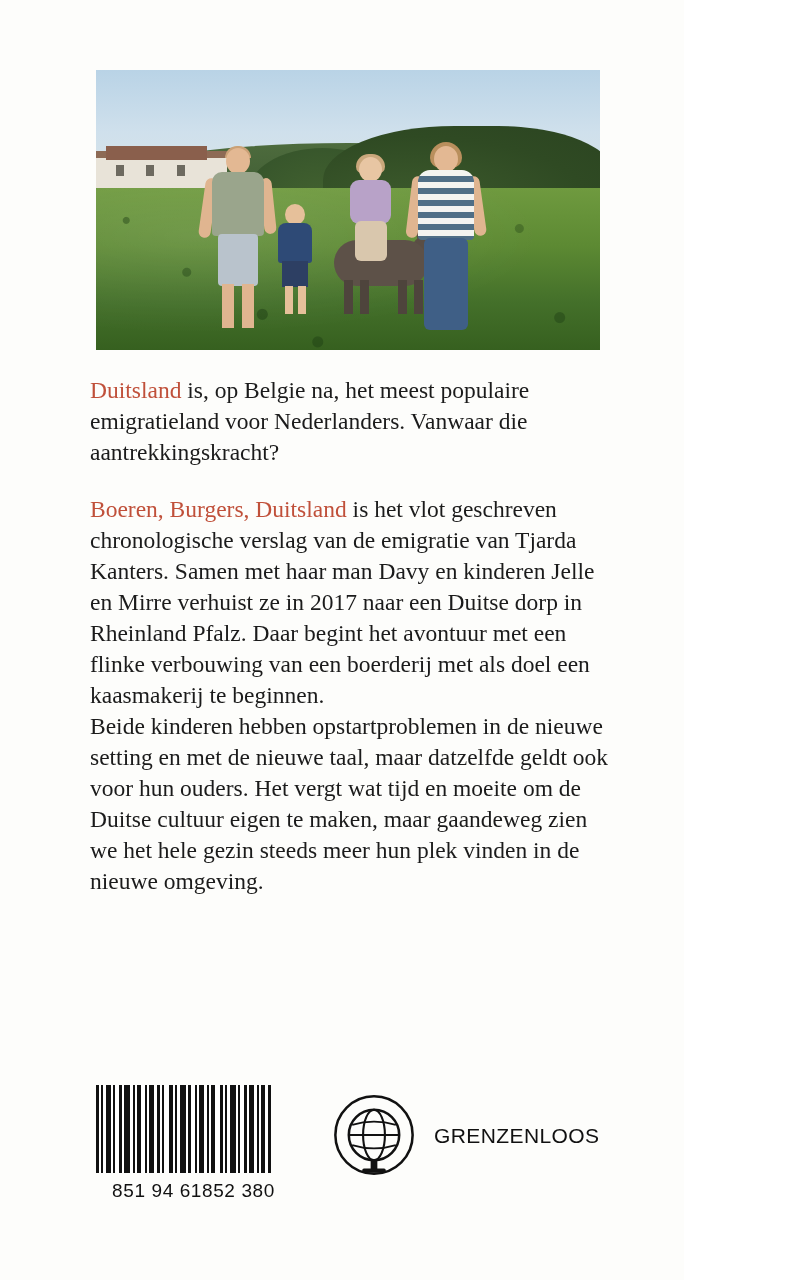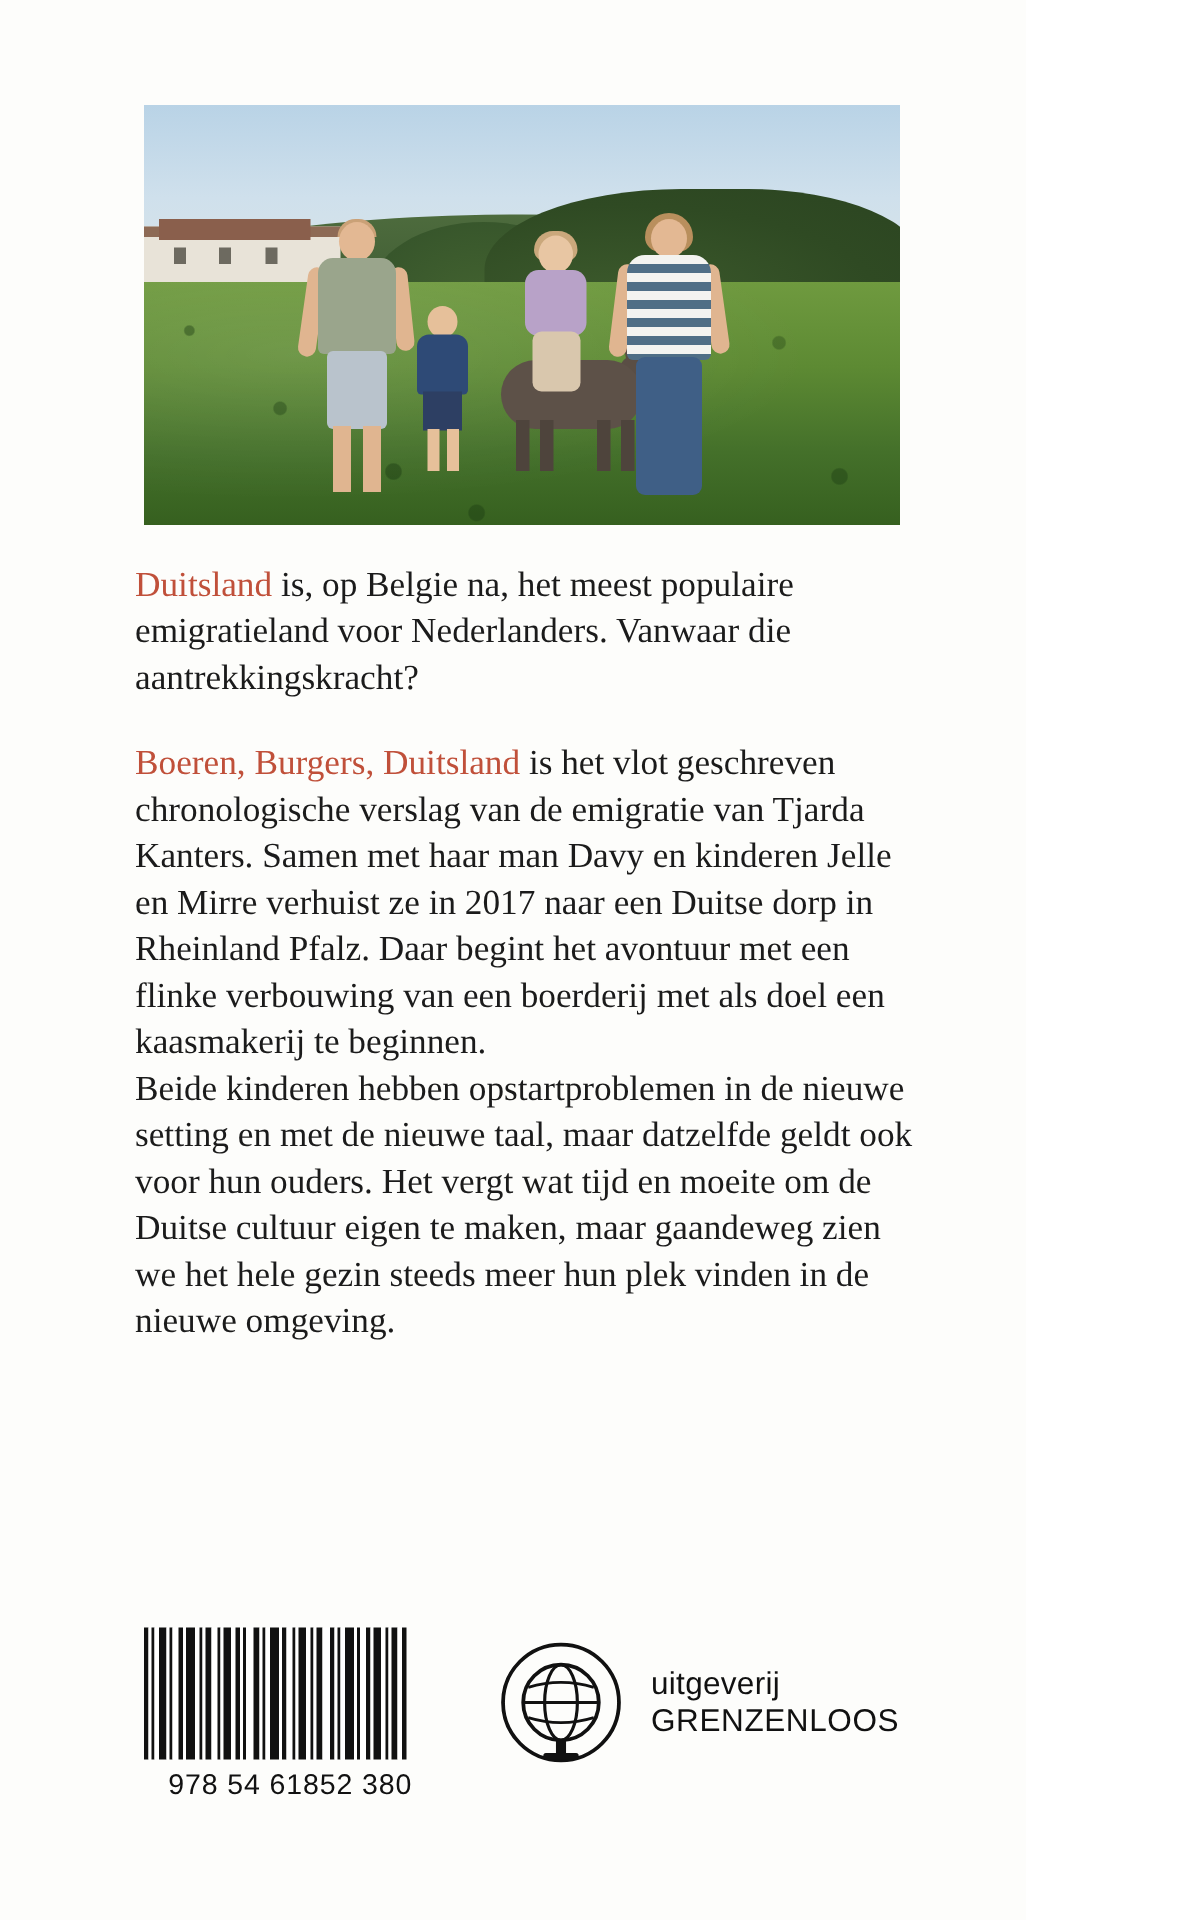--- a/index.html
+++ b/index.html
@@ -341,34 +341,33 @@
         <i style="width:3px"></i>
           <i style="width:2px;background:#fff"></i>
         <i style="width:5px"></i>
           <i style="width:3px;background:#fff"></i>
         <i style="width:2px"></i>
           <i style="width:2px;background:#fff"></i>
         <i style="width:4px"></i>
           <i style="width:3px;background:#fff"></i>
         <i style="width:3px"></i>
       </div>
-      <div class="isbn">978 54 61852 380</div>
+      <div class="isbn">851 94 61852 380</div>
     </div>
 
     <div class="publisher">
       <svg class="logo-globe" viewBox="0 0 100 100">
         <circle cx="50" cy="50" r="46" fill="none" stroke="#111" stroke-width="3"></circle>
         <circle cx="50" cy="50" r="30" fill="none" stroke="#111" stroke-width="3"></circle>
         <ellipse cx="50" cy="50" rx="13" ry="30" fill="none" stroke="#111" stroke-width="2.5"></ellipse>
         <line x1="20" y1="50" x2="80" y2="50" stroke="#111" stroke-width="2.5"></line>
         <path d="M24 38 Q50 30 76 38" fill="none" stroke="#111" stroke-width="2.2"></path>
         <path d="M24 62 Q50 70 76 62" fill="none" stroke="#111" stroke-width="2.2"></path>
         <rect x="46" y="80" width="8" height="12" fill="#111"></rect>
         <rect x="36" y="90" width="28" height="5" rx="2" fill="#111"></rect>
       </svg>
       <div class="pub-name">
-        <div>uitgeverij</div>
         <div class="line2">GRENZENLOOS</div>
       </div>
     </div>
 
   </div>
 </div>
 
 </body></html>

